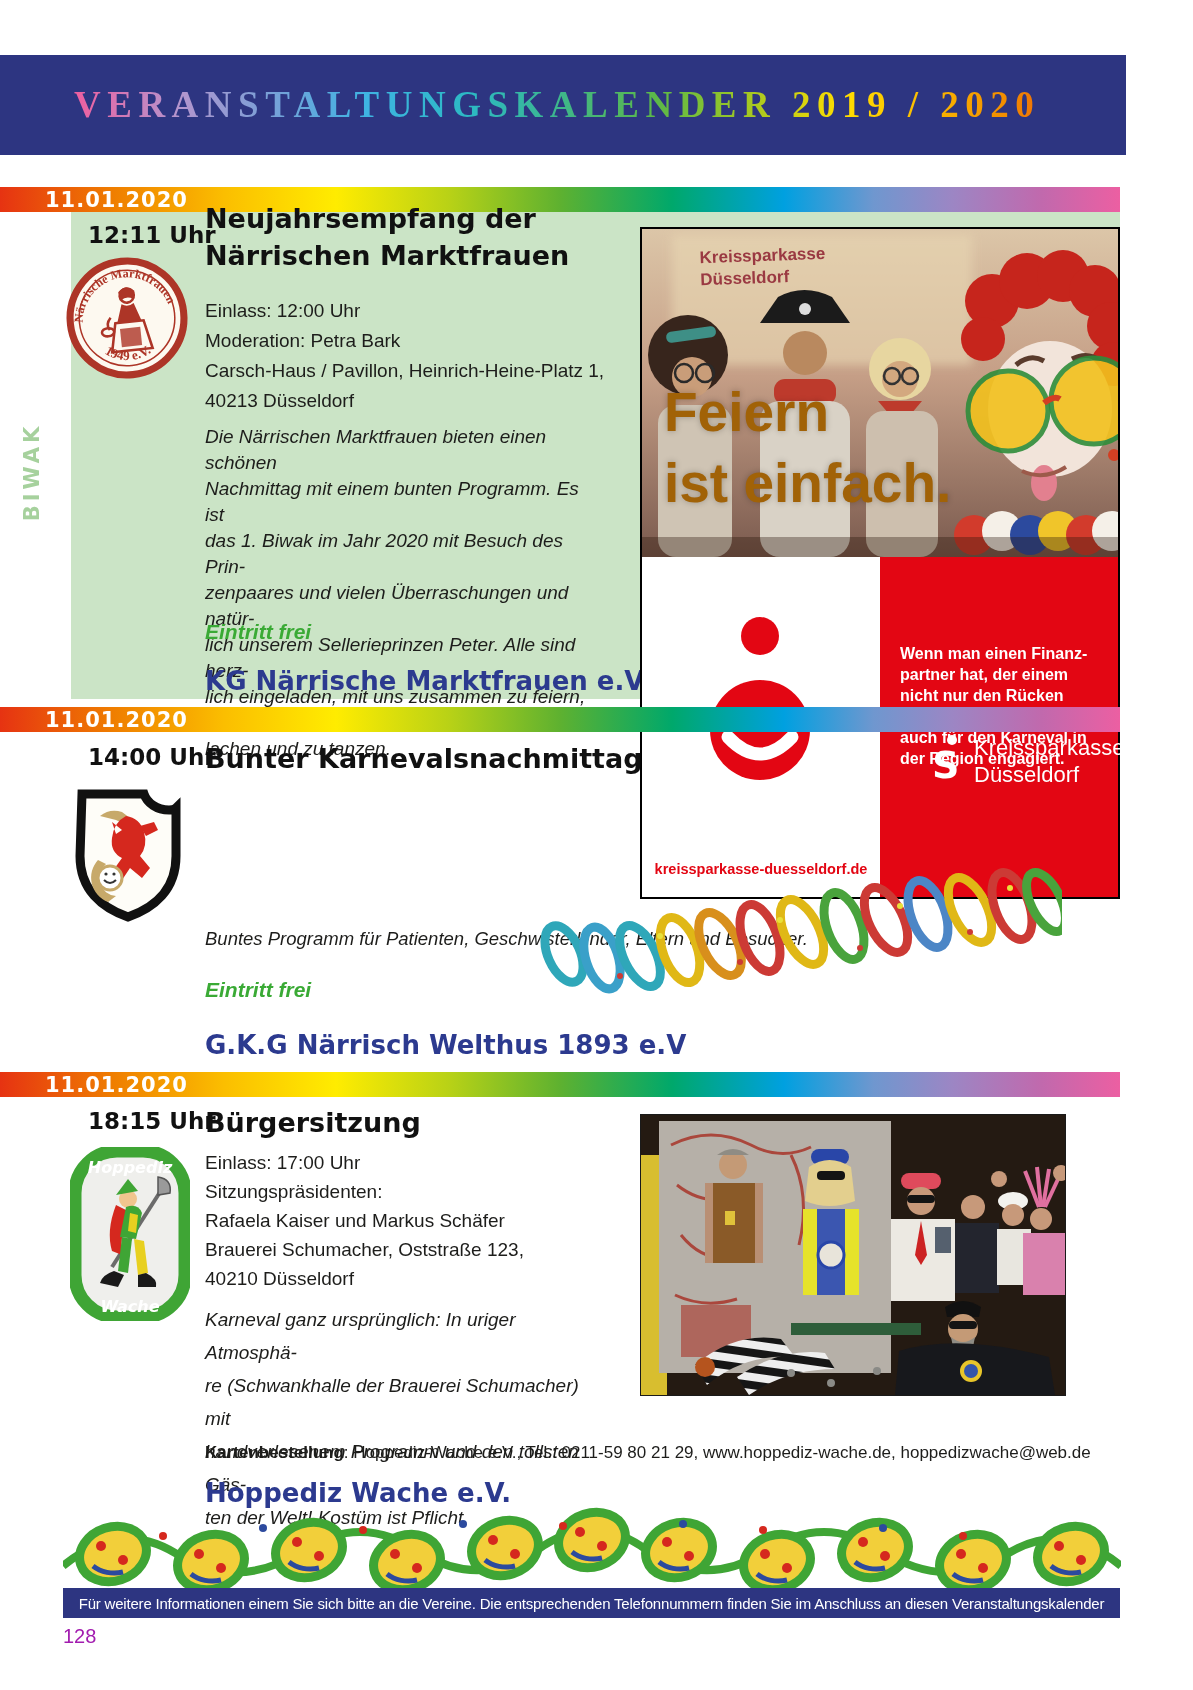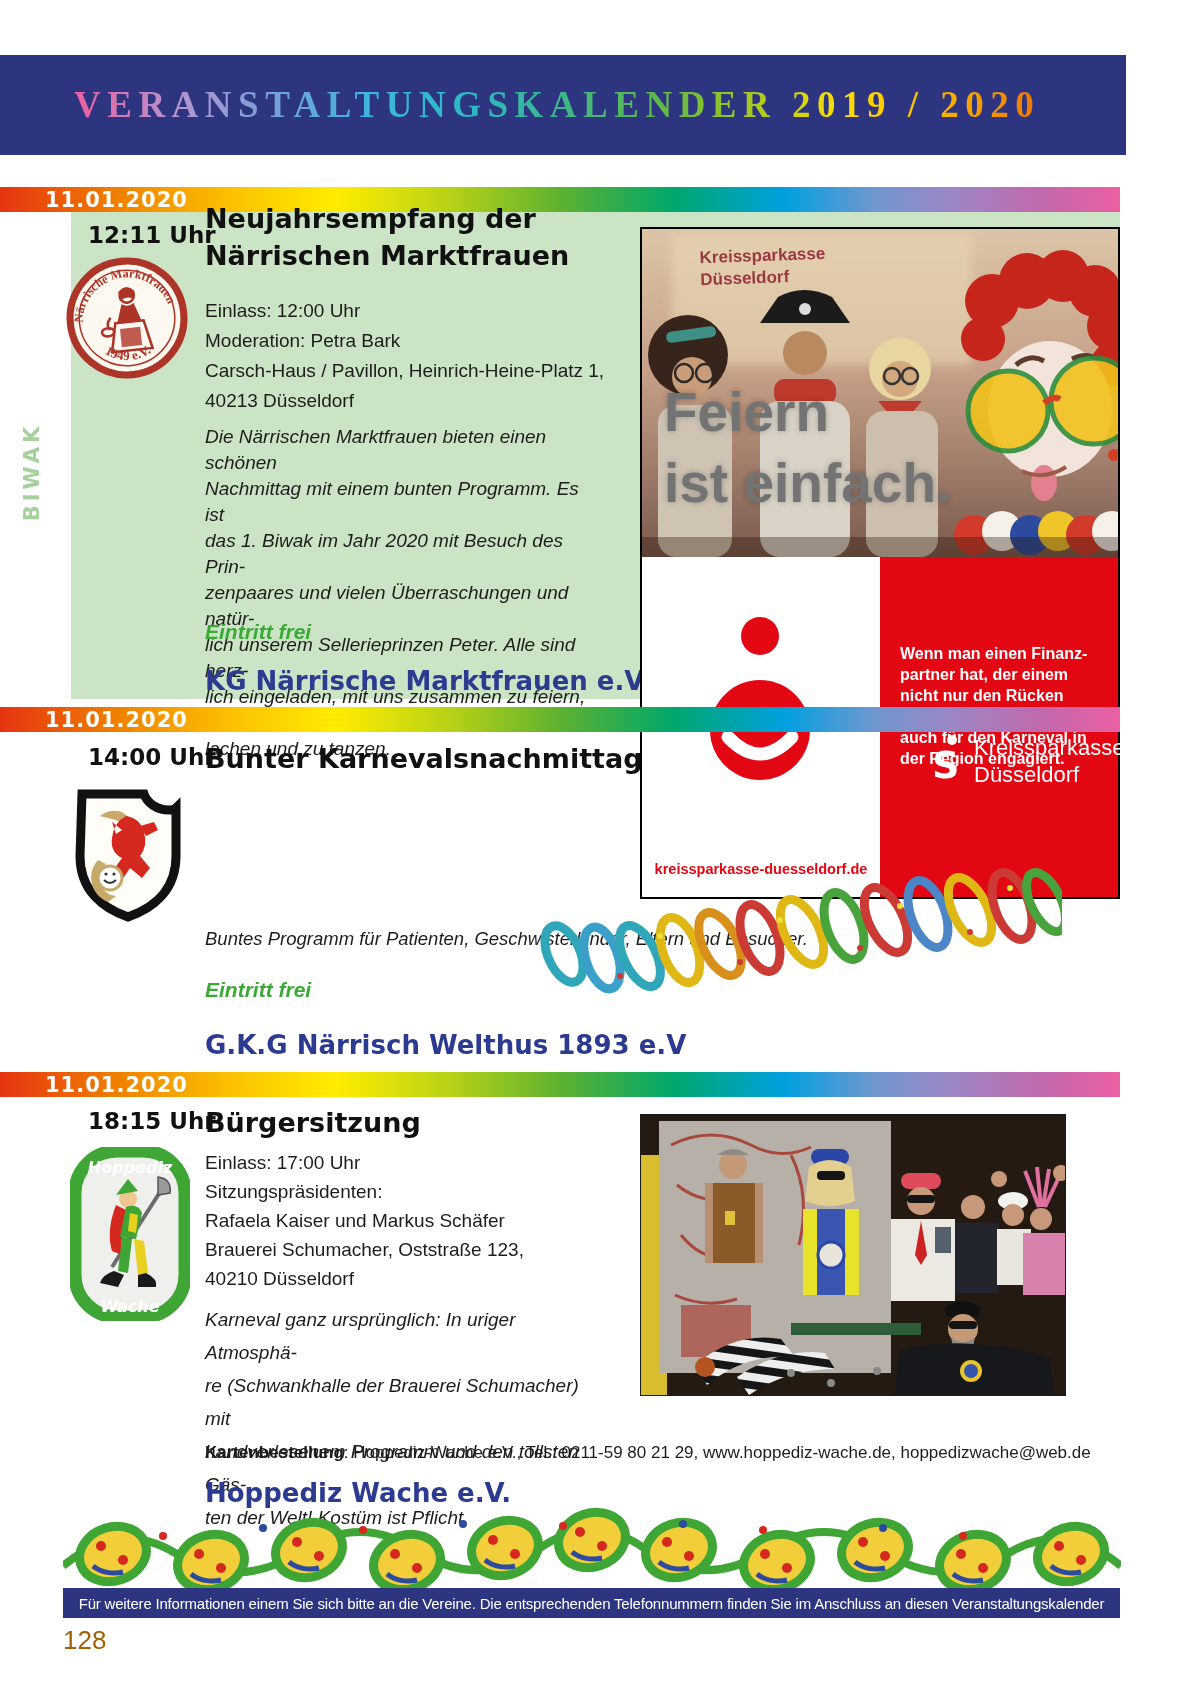--- a/index.html
+++ b/index.html
@@ -28,38 +28,38 @@
   .ev-title{font-family:"DejaVu Sans",sans-serif;font-weight:bold;font-size:27px;line-height:37px;color:#111;}
   .ev-details{font-size:19px;line-height:30px;color:#1d1d1b;}
   .ev-desc{font-style:italic;font-size:19px;line-height:26px;color:#1d1d1b;}
   .admission{font-weight:bold;font-style:italic;font-size:21px;color:#3aaa35;}
   .organizer{font-family:"DejaVu Sans",sans-serif;font-weight:bold;font-size:26px;color:#2c3a8f;}
 
   
   .ad{left:640px;top:227px;width:480px;height:672px;border:2px solid #000;box-sizing:border-box;background:#fff;}
   .ad-photo{left:0;top:0;width:476px;height:328px;overflow:hidden;}
   .ad-sign{left:58px;top:16px;font-weight:bold;font-size:17px;line-height:22px;color:#8e2030;opacity:.85;transform:rotate(-2deg);}
-  .ad-headline{left:22px;top:148px;color:#737373;font-weight:bold;font-size:55px;line-height:71px;
+  .ad-headline{left:22px;top:148px;color:#a16207;font-weight:bold;font-size:55px;line-height:71px;
     font-family:"Liberation Sans",sans-serif;text-shadow:0 0 6px rgba(0,0,0,.25);}
   .ad-white{left:0;top:328px;width:238px;height:340px;background:#fff;}
   .ad-red{left:238px;top:328px;width:238px;height:340px;background:#e30613;}
   .ad-url{left:0;top:632px;width:238px;text-align:center;color:#e30613;font-weight:bold;font-size:14.5px;}
   .ad-body{left:258px;top:414px;width:205px;color:#fff;font-weight:bold;font-size:16px;line-height:21px;}
   .ad-slogan{left:326px;top:486px;color:#fff;font-size:12px;}
   .ad-brand{left:288px;top:505px;display:flex;align-items:flex-start;}
   .ad-brand-text{margin-left:10px;color:#fff;font-size:22px;line-height:27px;}
 
   .ticket-line{font-size:17px;color:#1d1d1b;white-space:nowrap;}
   .ticket-line b{font-weight:bold;}
 
   .photo2{left:640px;top:1114px;width:426px;height:282px;border:1px solid #1a1a1a;box-sizing:border-box;overflow:hidden;}
 
   .footer-bar{left:63px;top:1588px;width:1057px;height:30px;background:#2d3581;display:flex;align-items:center;justify-content:center;}
   .footer-text{color:#fff;font-size:15px;letter-spacing:-0.2px;white-space:nowrap;}
-  .page-num{left:63px;top:1625px;font-size:26px;color:#a16207;}
+  .page-num{left:63px;top:1625px;font-size:20px;color:#a21caf;}
 </style>
 </head>
 <body>
 
 <div class="page">
 
   <div class="abs header-bar"></div>
   <div class="abs header-title">VERANSTALTUNGSKALENDER 2019 / 2020</div>
 
   <div class="abs date-bar" style="top:187px;">

